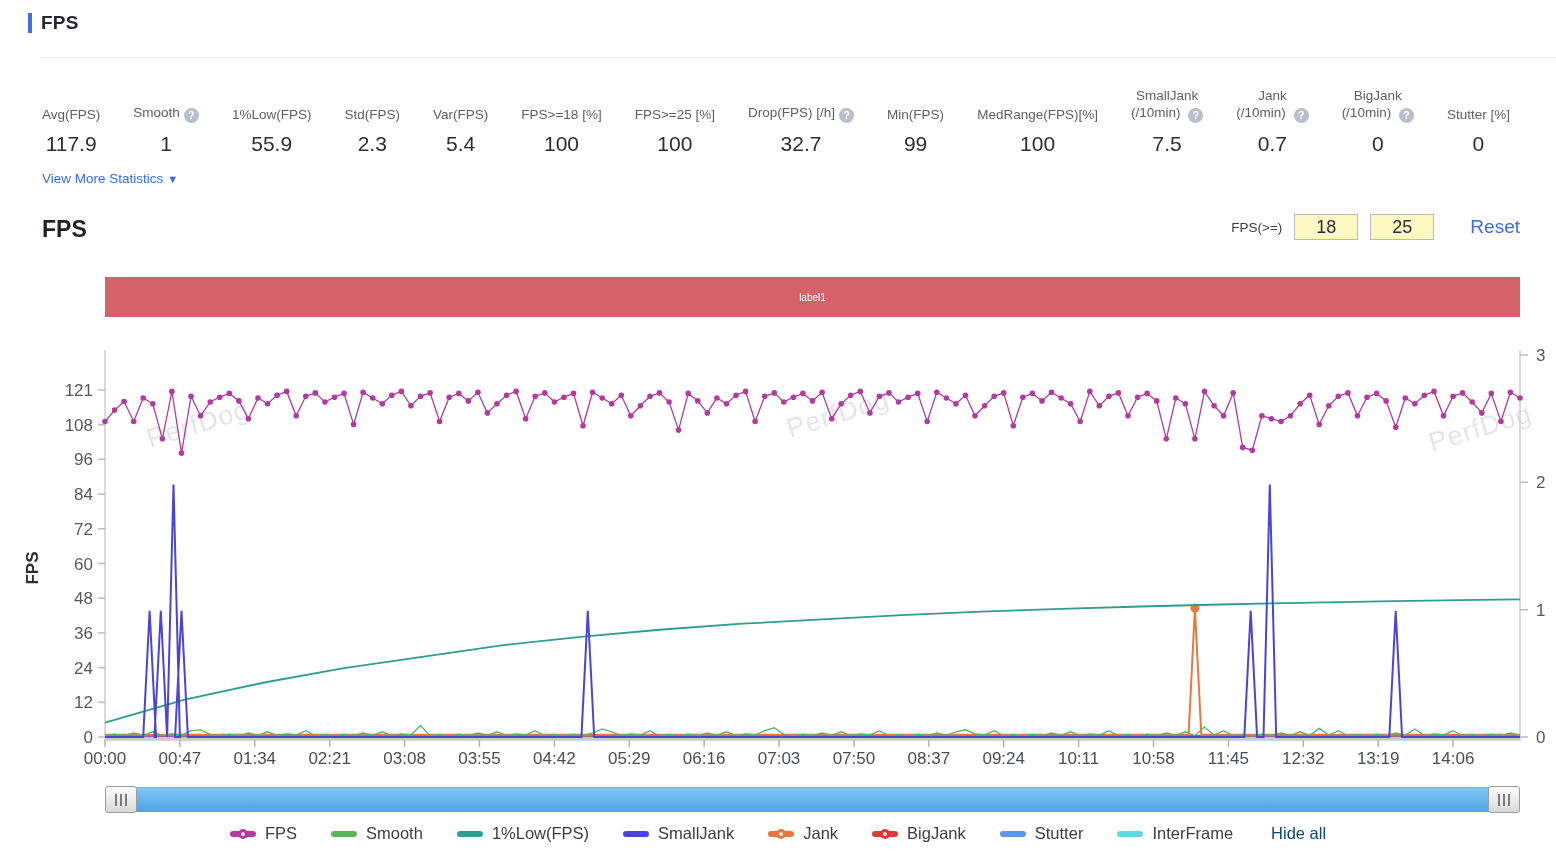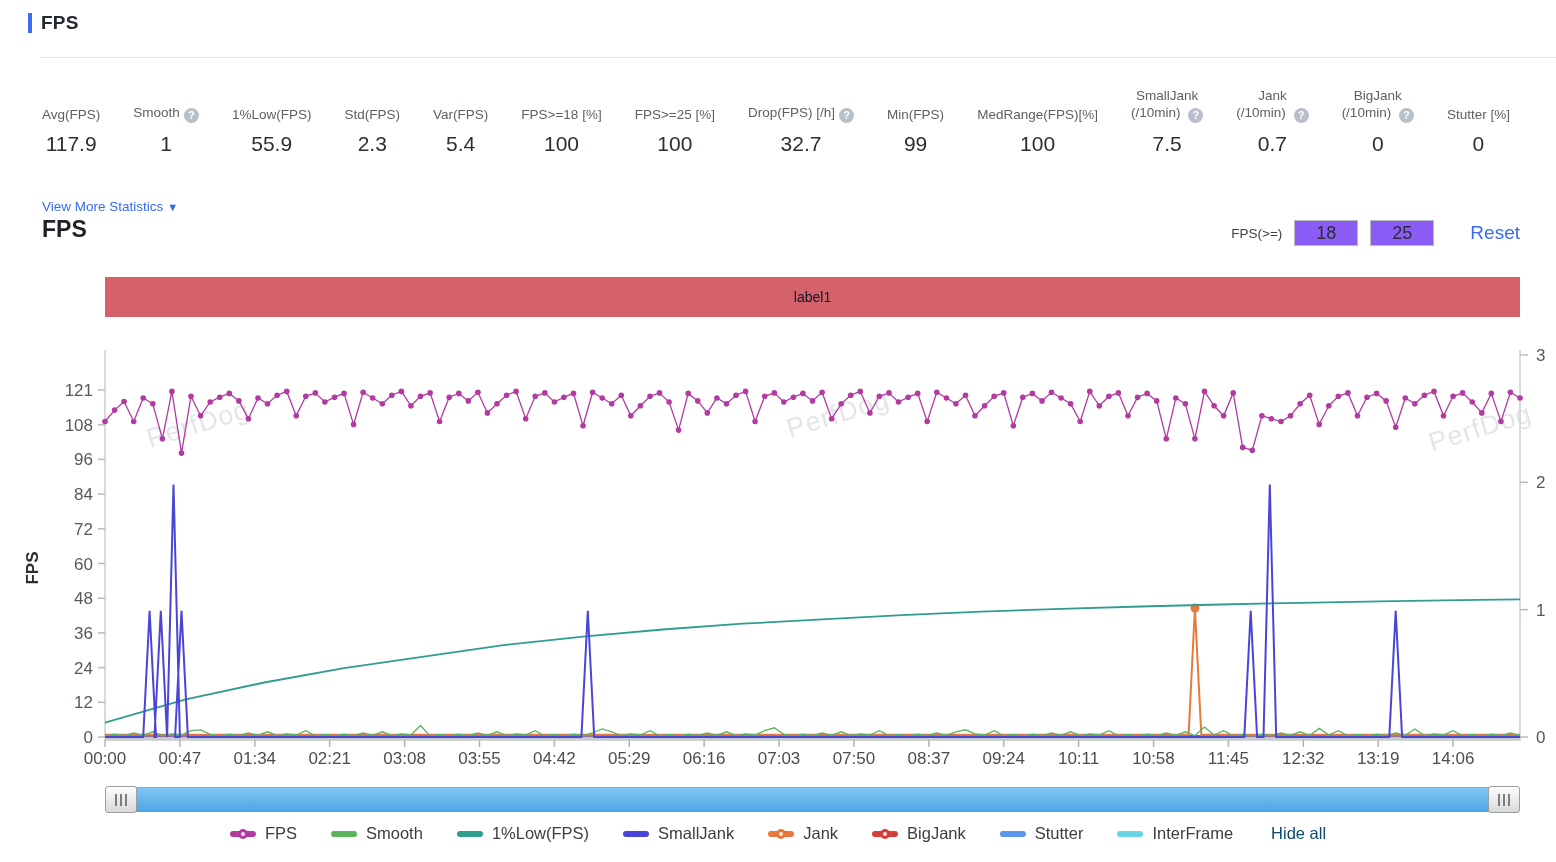--- a/index.html
+++ b/index.html
@@ -6,29 +6,29 @@
   body{width:1556px;height:862px;position:relative;font-family:"Liberation Sans",sans-serif;color:#333;overflow:hidden;}
   .page-header{position:absolute;top:12px;left:28px;display:flex;align-items:center;}
   .accent-bar{width:4px;height:20px;background:#3d6bf2;margin-right:9px;}
   .page-title{font-size:19px;font-weight:bold;color:#24292f;letter-spacing:.2px;}
   .divider{position:absolute;top:57px;left:40px;right:0;height:1px;background:#e7e8ea;}
   .stats-row{position:absolute;top:84px;left:42px;right:46px;display:flex;justify-content:space-between;align-items:stretch;height:72px;}
   .stat-col{display:flex;flex-direction:column;justify-content:flex-end;text-align:center;}
   .stat-label{font-size:13.5px;color:#5c5f64;line-height:17px;white-space:nowrap;}
   .stat-value{font-size:21px;font-weight:normal;color:#2b2e33;margin-top:9px;white-space:nowrap;}
   .help-dot{display:inline-block;width:15px;height:15px;border-radius:50%;background:#b7bfcc;color:#fff;font-size:11px;font-weight:bold;line-height:15px;text-align:center;margin-left:4px;vertical-align:-2px;cursor:pointer;}
-  .view-more{position:absolute;top:171px;left:42px;font-size:13.5px;color:#3a6af0;cursor:pointer;margin-top:28px;}
+  .view-more{position:absolute;top:171px;left:42px;font-size:13.5px;color:#3a6af0;cursor:pointer;}
   .view-more .tri{font-size:11px;margin-left:4px;}
   .section-title{position:absolute;top:216px;left:42px;font-size:23px;font-weight:bold;color:#1f2329;}
-  .filter-controls{position:absolute;top:220px;right:36px;display:flex;align-items:center;gap:12px;}
+  .filter-controls{position:absolute;top:214px;right:36px;display:flex;align-items:center;gap:12px;}
   .filter-label{font-size:13.5px;color:#3c3f44;}
-  .filter-input{width:62px;height:24px;border:1px solid #b9babd;background:#8b5cf6;font-family:"Liberation Sans",sans-serif;font-size:18px;text-align:center;color:#2b2e33;padding:0;}
+  .filter-input{width:62px;height:24px;border:1px solid #b9babd;background:#fef9c3;font-family:"Liberation Sans",sans-serif;font-size:18px;text-align:center;color:#2b2e33;padding:0;}
   .reset-link{font-size:19px;color:#3a6af0;cursor:pointer;margin-left:24px;}
   .banner{position:absolute;left:105px;top:277px;width:1415px;height:40px;display:flex;align-items:center;justify-content:center;}
-  .banner-text{color:#0f172a;font-size:14px;}
+  .banner-text{color:#ffffff;font-size:10px;}
   #chart-svg{position:absolute;left:0;top:340px;}
   .scrollbar{position:absolute;left:105px;top:786px;width:1415px;height:27px;display:flex;align-items:stretch;}
   .sb-handle{width:32px;height:27px;box-sizing:border-box;border:1px solid #9c9da0;border-radius:3px;background:linear-gradient(#fdfdfd,#d9d9d9);display:flex;align-items:center;justify-content:center;gap:3px;cursor:ew-resize;z-index:2;}
   .sb-handle .grip{width:2px;height:12px;background:#7b7d80;}
   .sb-track{flex:1;margin:1px -3px;background:linear-gradient(#7fc6f3,#4da4e7);border-top:1px solid #6ab6ee;cursor:pointer;}
   .legend-row{position:absolute;top:824px;left:0;right:0;display:flex;justify-content:center;align-items:center;gap:34px;}
   .legend-item{display:flex;align-items:center;gap:9px;cursor:pointer;}
   .legend-marker{position:relative;width:26px;height:12px;}
   .legend-marker .bar{position:absolute;top:3px;left:0;width:26px;height:6px;border-radius:3px;}
   .legend-marker .dot{position:absolute;top:1px;left:8px;width:10px;height:10px;border-radius:50%;}

